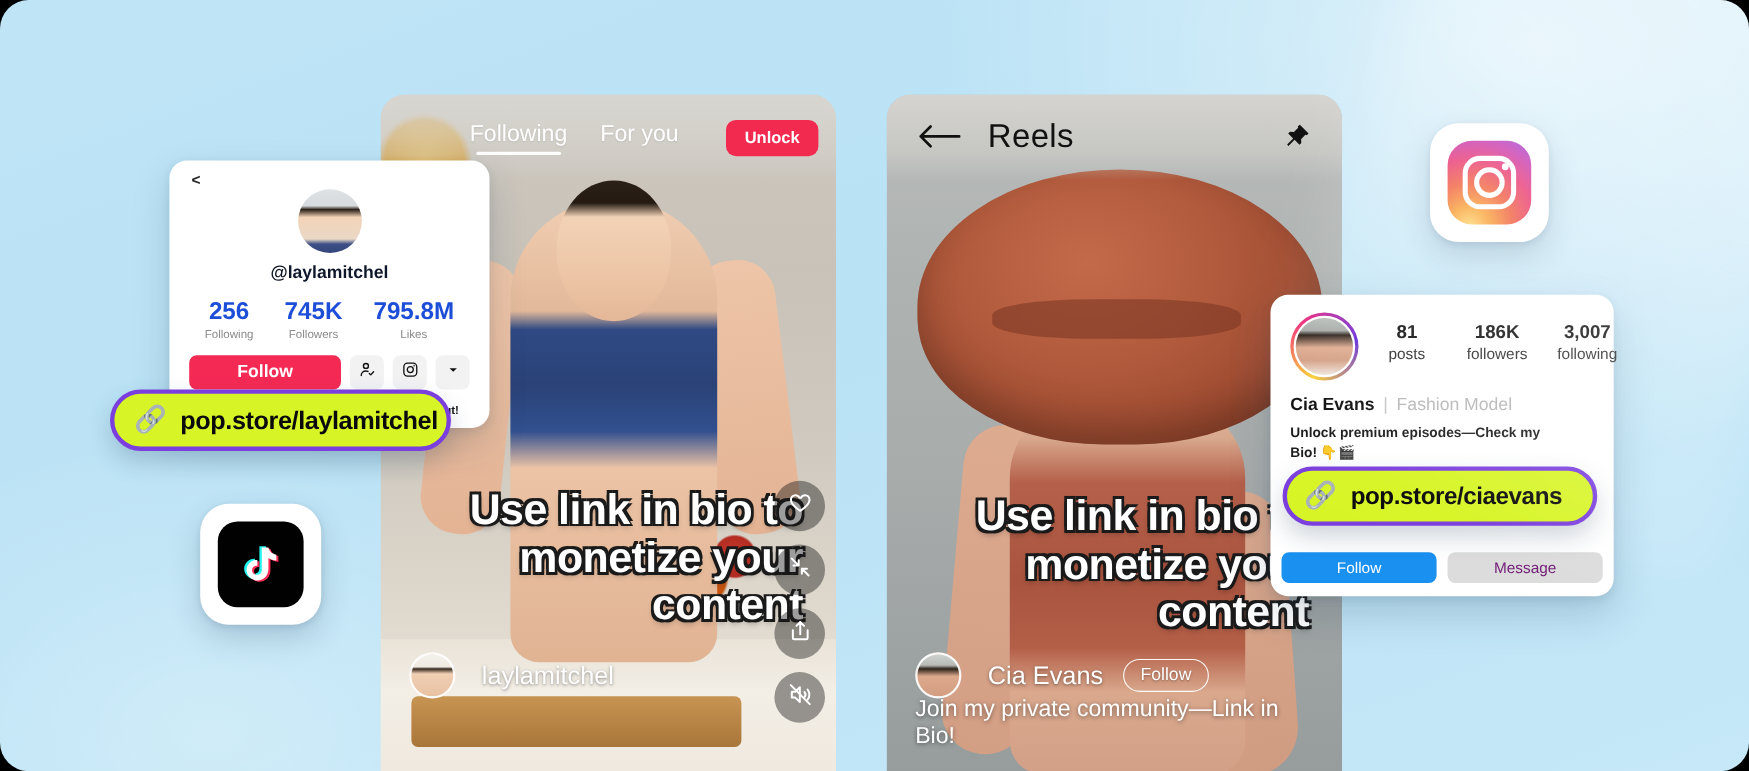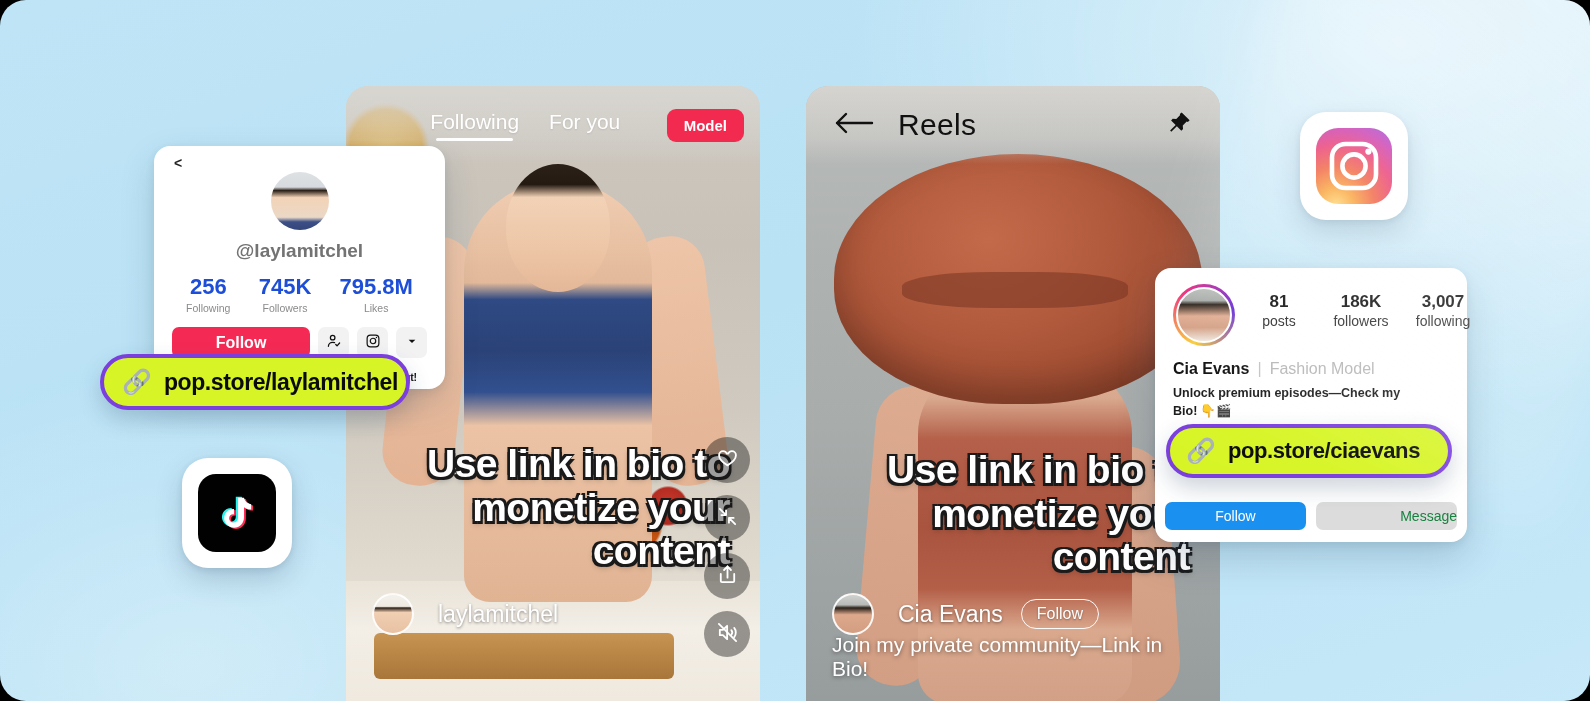--- a/index.html
+++ b/index.html
@@ -122,21 +122,21 @@
   .tt-tabs { display:flex; align-items:center; gap: 30px; margin: 0 auto; padding-left: 46px;}
   .tt-tab { color:#ffffff; font-size: 21px; font-weight: 400; position: relative; padding-bottom: 7px; text-shadow: 0 1px 2px rgba(0,0,0,0.10);}
   .tt-tab.active::after {
     content:""; position:absolute; left: 6px; right: 6px; bottom: 0; height: 2.5px;
     background:#ffffff; border-radius: 2px;
   }
   .pinned-badge {
     background:#f0field; background:#f22a4f; color:#fff; font-size:15px; font-weight:600;
     padding: 8px 17px; border-radius: 9px; margin-left: 8px; margin-right: 16px;
   }
-  .reels-bar { padding: 0 28px; width: 100%; display:flex; align-items:center; }
+  .reels-bar { padding: 0 28px; width: 100%; display:flex; align-items:flex-end; }
   .reels-title { font-size: 30px; font-weight: 400; color:#111; margin-left: 24px; letter-spacing: .3px;}
   .reels-pin { margin-left: auto; }
 
   
   .overlay-caption {
     position: absolute; left: 28px; right: 30px; bottom: 128px;
     font-size: 39px; line-height: 1.12; font-weight: 800; color:#ffffff;
     letter-spacing: -0.5px;
     text-shadow:
       -2.5px -2.5px 0 #1a1a1a, 2.5px -2.5px 0 #1a1a1a,
@@ -187,21 +187,21 @@
     background: #ffffff; border-radius: 16px;
     box-shadow: 0 14px 34px rgba(30,60,90,0.18), 0 3px 8px rgba(30,60,90,0.10);
     padding: 10px 18px 0;
   }
   .back-chevron { font-size: 14px; color:#222; line-height:1; margin-left: 2px; font-weight:700;}
   .tt-avatar {
     width: 58px; height: 58px; border-radius: 50%; margin: 2px auto 0;
     background: linear-gradient(180deg,#dfe2e4 0%,#d7dade 26%,#2a1f16 32%,#f3d3b7 44%,#ead8c6 78%,#3c4f86 86%,#33457a 100%);
     overflow:hidden;
   }
-  .tt-handle { text-align:center; font-size: 19px; font-weight: 700; color:#737373; margin-top: 10px; }
+  .tt-handle { text-align:center; font-size: 16px; font-weight: 700; color:#0f172a; margin-top: 10px; }
   .tt-stats { display: flex; justify-content: space-around; margin-top: 12px; }
   .tt-stat { text-align:center; }
   .tt-stat-val { font-size: 22px; font-weight: 700; color:#1d4ed8; }
   .tt-stat-lbl { font-size: 10.5px; color:#8a8a8a; margin-top: 2px; }
   .tt-actions { display: flex; gap: 8px; margin-top: 13px; align-items: center; }
   .tt-follow {
     flex: 1; background:#f52a54; color:#fff; font-size: 16px; font-weight: 600;
     border: none; border-radius: 7px; height: 31px; cursor: pointer;
     font-family: "Liberation Sans", sans-serif;
   }
@@ -256,21 +256,21 @@
   .ig-name { font-size: 16px; font-weight: 700; color:#0d0d0d; }
   .ig-divider { color:#c3c3c3; font-size: 16px; }
   .ig-category { font-size: 16px; color:#b6b6b6; }
   .ig-bio { font-size: 12.5px; color:#1a1a1a; margin-top: 6px; line-height: 1.45; max-width: 240px; font-weight:600;}
   .ig-buttons { position:absolute; left: 10px; right: 10px; bottom: 12px; display:flex; gap: 10px; }
   .ig-btn {
     flex: 1; height: 28px; border-radius: 7px; border: none; cursor: pointer;
     font-size: 14px; font-family: "Liberation Sans", sans-serif;
   }
   .ig-btn.primary { background:#1a90f0; color:#fff; }
-  .ig-btn.secondary { background:#dcdcdc; color:#15803d;text-align:right; }
+  .ig-btn.secondary { background:#dcdcdc; color:#701a75; }
 
   
   .app-badge {
     position: absolute; border-radius: 26px; background:#fff;
     box-shadow: 0 12px 28px rgba(30,60,90,0.20), 0 2px 6px rgba(30,60,90,0.12);
     display:flex; align-items:center; justify-content:center;
   }
   #ig-badge { left: 1300px; top: 112px; width: 108px; height: 108px; }
   #tt-badge { left: 182px; top: 458px; width: 110px; height: 110px; }
   #ig-badge .glyph { width: 78px; height: 78px; }
@@ -293,21 +293,21 @@
       <div class="tt-arm-r"></div>
       <div class="tt-person"></div>
       <div class="tt-head"></div>
     </div>
 
     <div class="panel-topbar">
       <div class="tt-tabs">
         <div class="tt-tab active">Following</div>
         <div class="tt-tab">For you</div>
       </div>
-      <div class="pinned-badge">Model</div>
+      <div class="pinned-badge">Unlock</div>
     </div>
 
     <div class="overlay-caption">Use link in bio to monetize your content</div>
 
     <div class="author-row">
       <div class="author-avatar av-layla"></div>
       <div class="author-name">laylamitchel</div>
     </div>
 
     <div class="action-rail">

